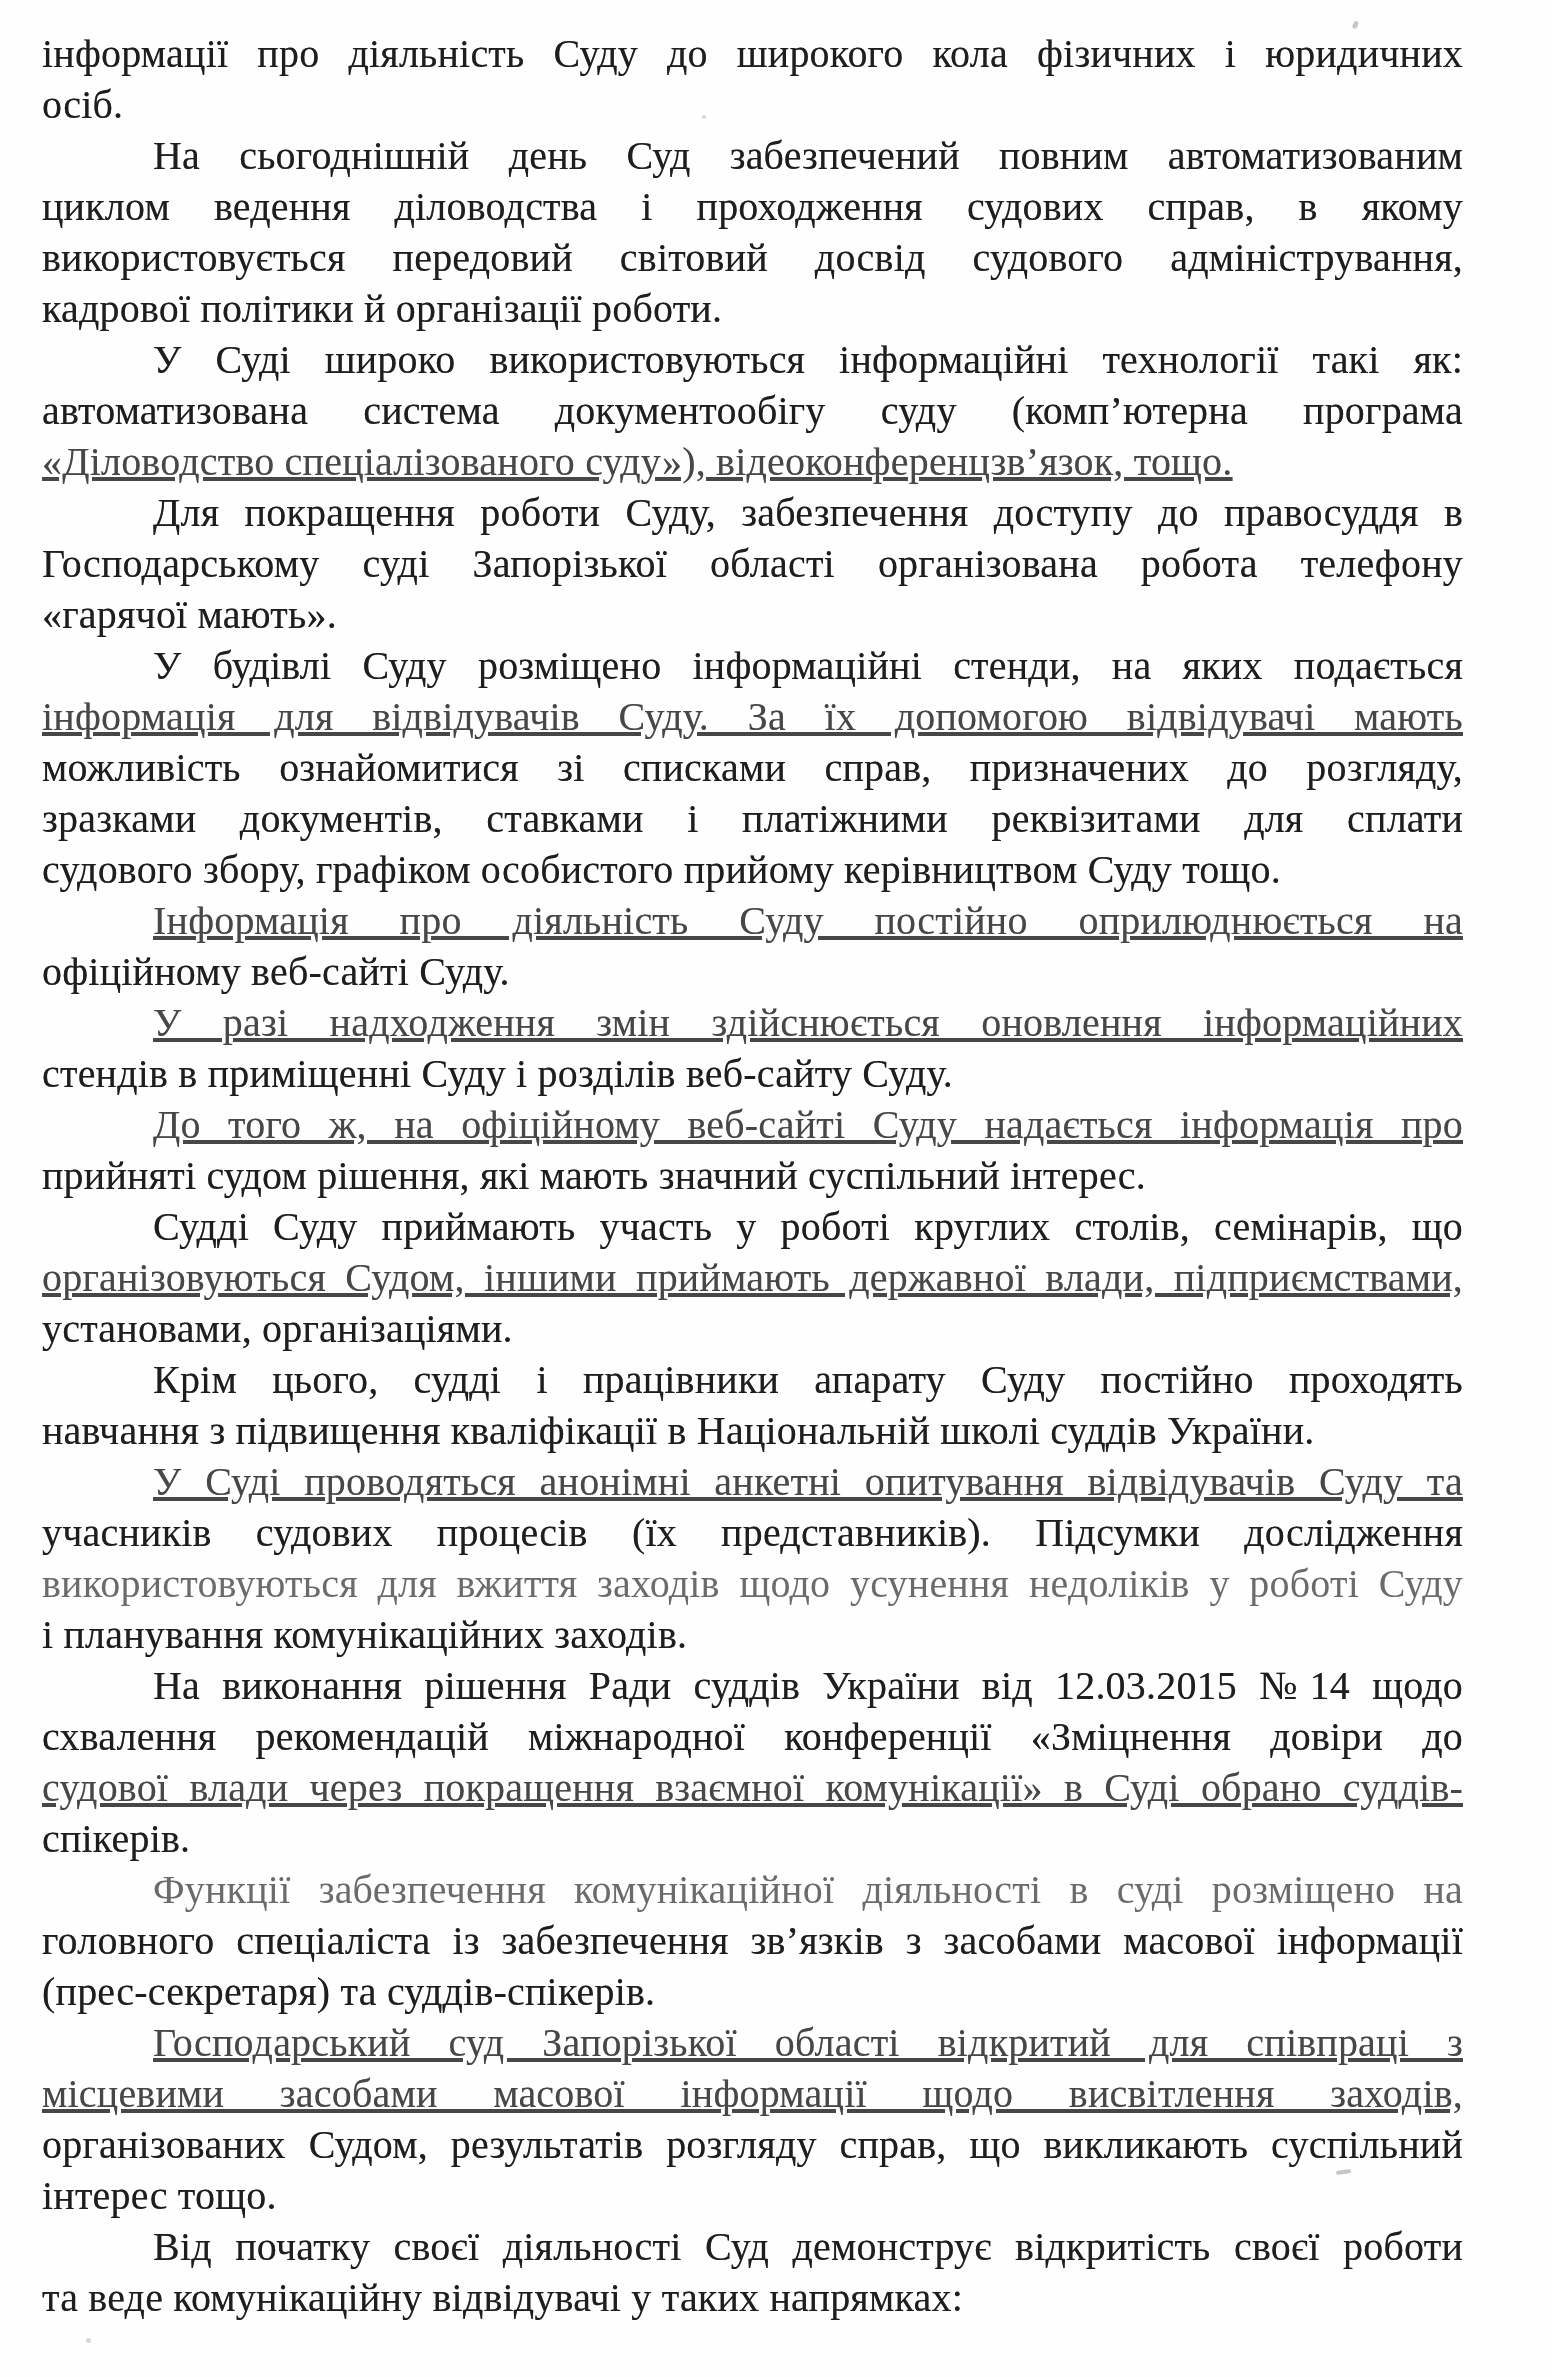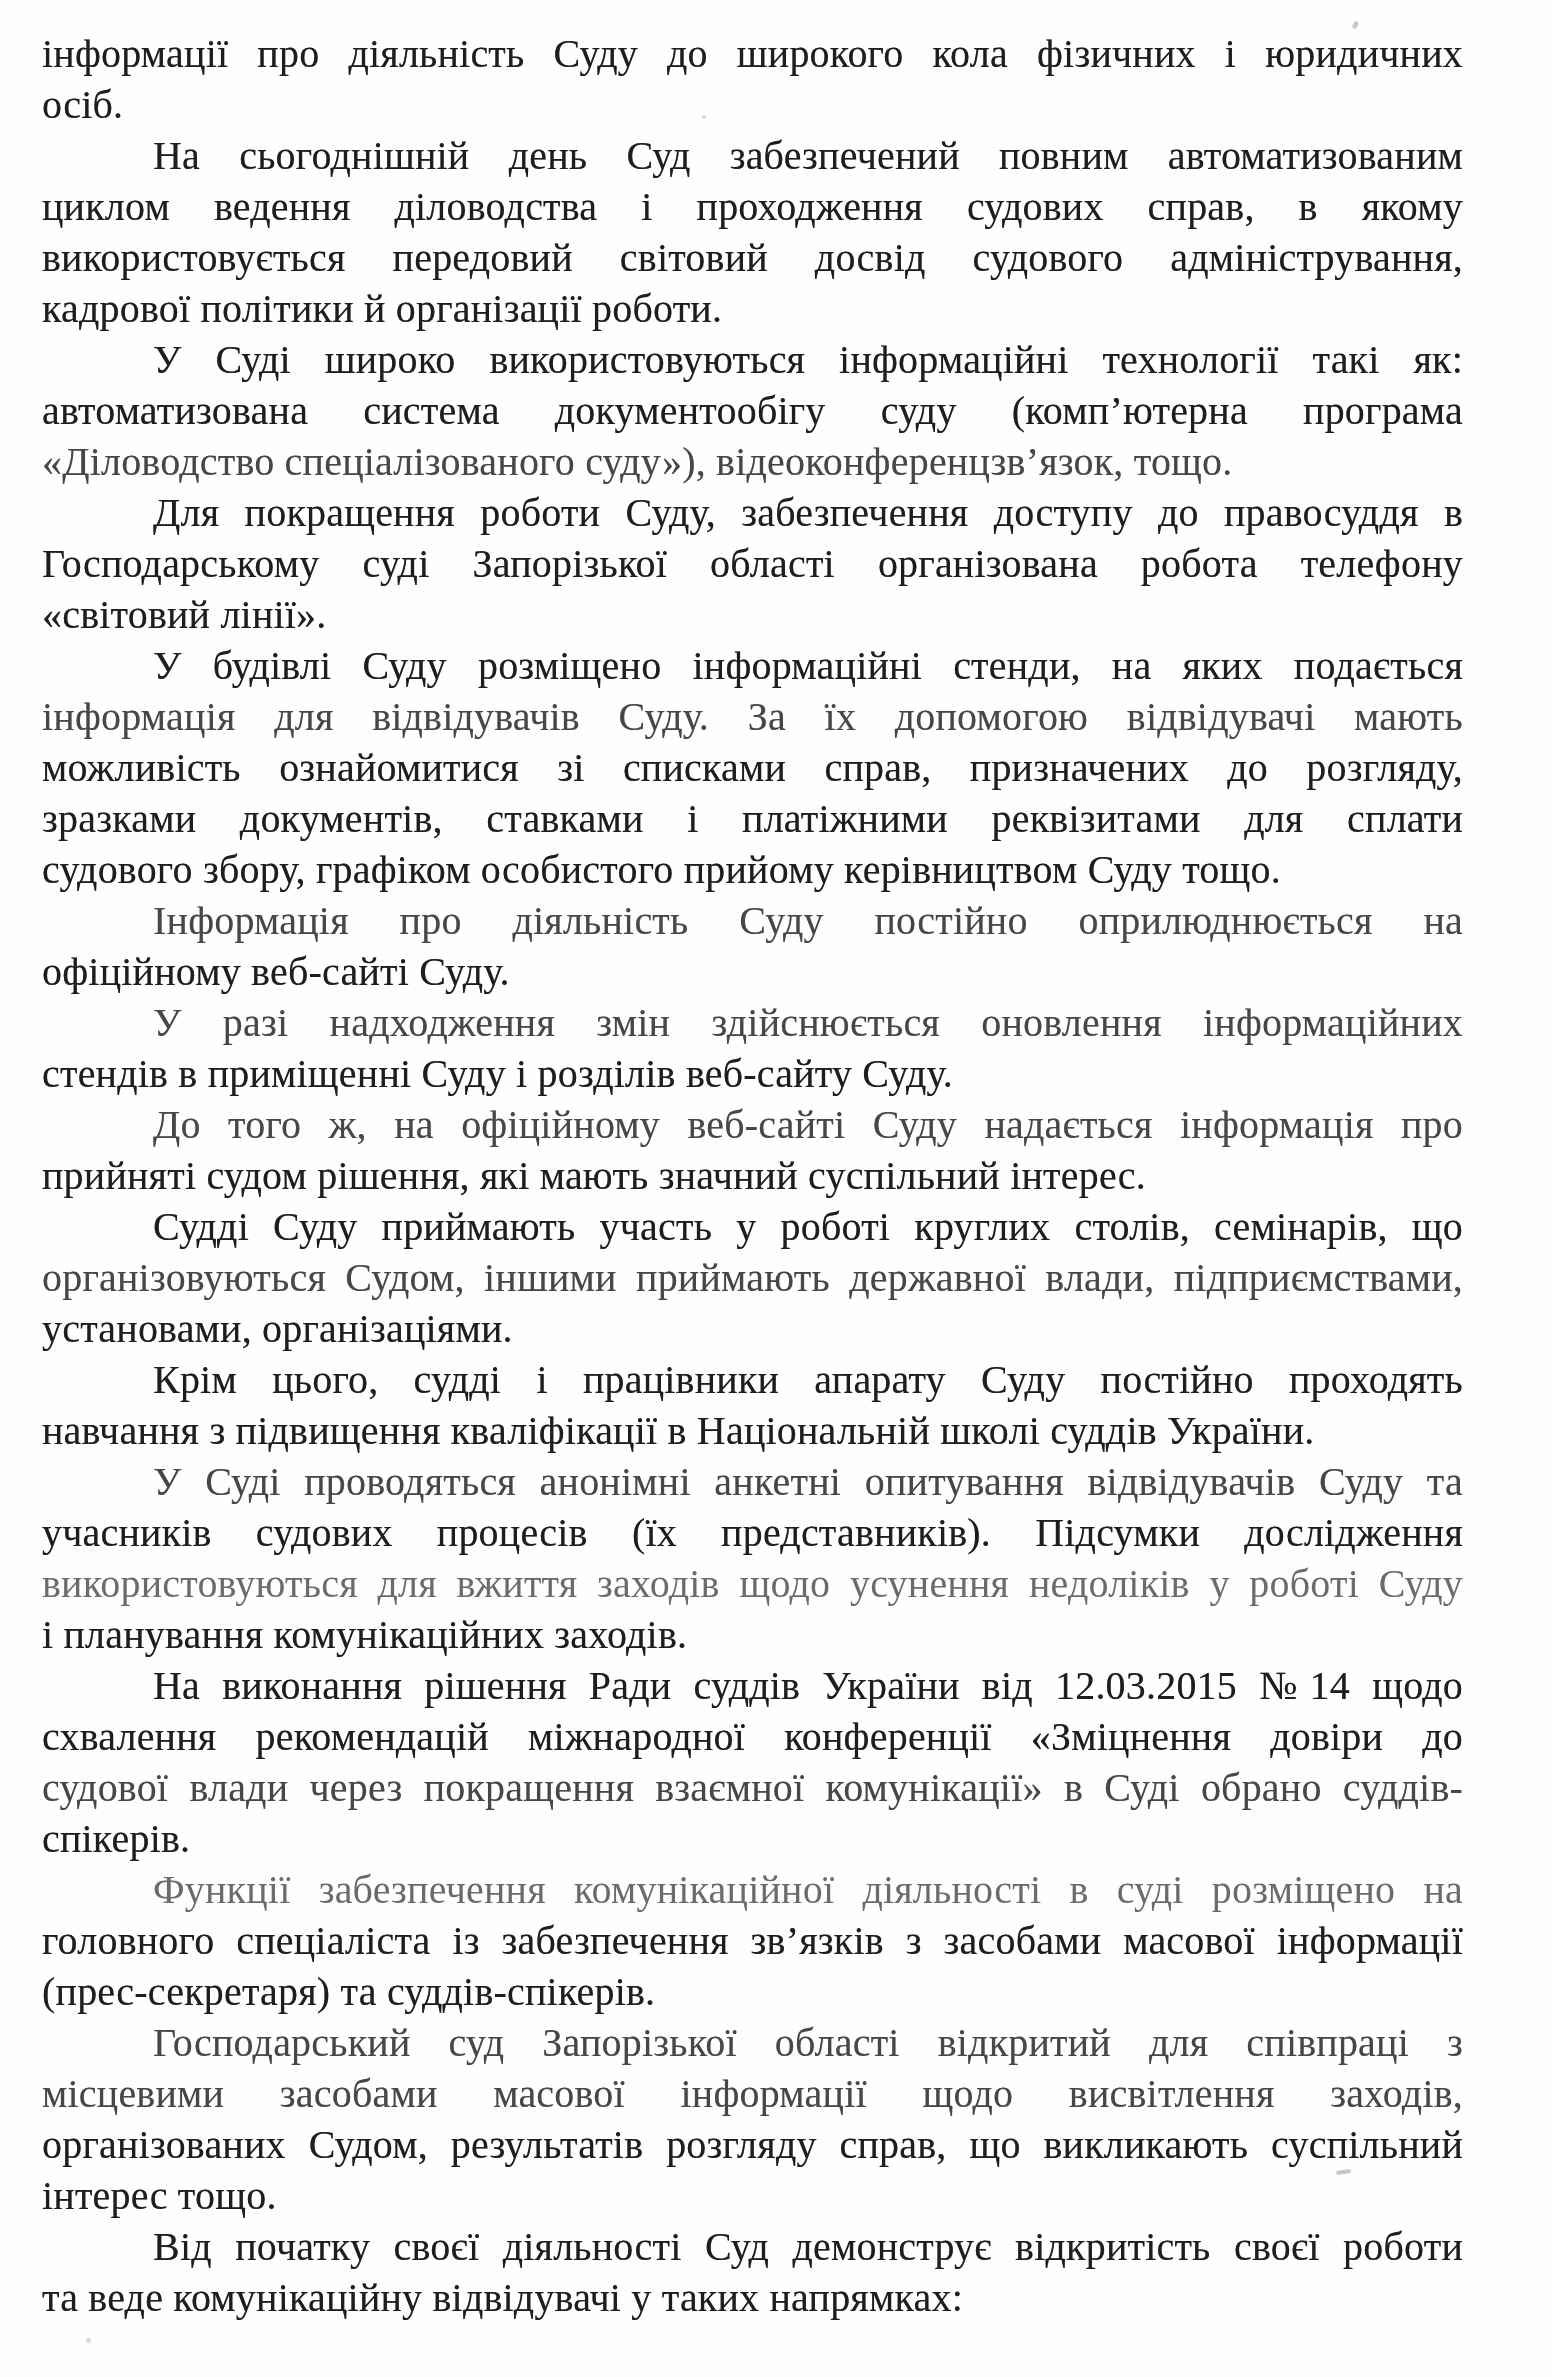--- a/index.html
+++ b/index.html
@@ -26,21 +26,21 @@
   .line {
     text-align: justify;
     text-align-last: justify;
     white-space: normal;
   }
   .line.final {
     text-align: center;
     text-align-last: left;
   }
   .line.indent { text-indent: 111px; }
-  .line.mid   { color: var(--ink-mid, #474747); text-shadow: 0 0 0.4px rgba(70,70,70,0.4); }
+  .line.mid   { color: var(--ink-mid, #474747); text-shadow: 0 0 0.4px rgba(70,70,70,0.4); text-decoration: underline; }
   .line.light { color: var(--ink-light, #6b6b6b); text-shadow: none; }
   .speck { position: absolute; pointer-events: none; }
   .speck.s1 { left: 1353px; top: 21.4px;   width: 5.3px;  height: 7.6px; background: #9a9a9a; border-radius: 50%; opacity: .55; transform: rotate(24deg); }
   .speck.s2 { left: 1336px; top: 2170px; width: 15.3px; height: 3.8px;  background: #8d8d8d; border-radius: 2.3px; opacity: .5;  transform: rotate(-8deg); }
   .speck.s3 { left: 86px;  top: 2338px; width: 4.6px;  height: 4.6px;  background: #b2b2b2; border-radius: 50%; opacity: .5; }
   .speck.s4 { left: 702px;  top: 115px;  width: 3.8px;  height: 3.8px;  background: #adadad; border-radius: 50%; opacity: .45; }
 </style>
 </head>
 <body>
 
@@ -50,21 +50,21 @@
       <div class="line final">осіб.</div>
       <div class="line indent">На сьогоднішній день Суд забезпечений повним автоматизованим</div>
       <div class="line">циклом ведення діловодства і проходження судових справ, в якому</div>
       <div class="line">використовується передовий світовий досвід судового адміністрування,</div>
       <div class="line final">кадрової політики й організації роботи.</div>
       <div class="line indent">У Суді широко використовуються інформаційні технології такі як:</div>
       <div class="line">автоматизована система документообігу суду (комп’ютерна програма</div>
       <div class="line final mid">«Діловодство спеціалізованого суду»), відеоконференцзв’язок, тощо.</div>
       <div class="line indent">Для покращення роботи Суду, забезпечення доступу до правосуддя в</div>
       <div class="line">Господарському суді Запорізької області організована робота телефону</div>
-      <div class="line final">«світовий лінії».</div>
+      <div class="line final">«гарячої мають».</div>
       <div class="line indent">У будівлі Суду розміщено інформаційні стенди, на яких подається</div>
       <div class="line mid">інформація для відвідувачів Суду. За їх допомогою відвідувачі мають</div>
       <div class="line">можливість ознайомитися зі списками справ, призначених до розгляду,</div>
       <div class="line">зразками документів, ставками і платіжними реквізитами для сплати</div>
       <div class="line final">судового збору, графіком особистого прийому керівництвом Суду тощо.</div>
       <div class="line indent mid">Інформація про діяльність Суду постійно оприлюднюється на</div>
       <div class="line final">офіційному веб-сайті Суду.</div>
       <div class="line indent mid">У разі надходження змін здійснюється оновлення інформаційних</div>
       <div class="line final">стендів в приміщенні Суду і розділів веб-сайту Суду.</div>
       <div class="line indent mid">До того ж, на офіційному веб-сайті Суду надається інформація про</div>

